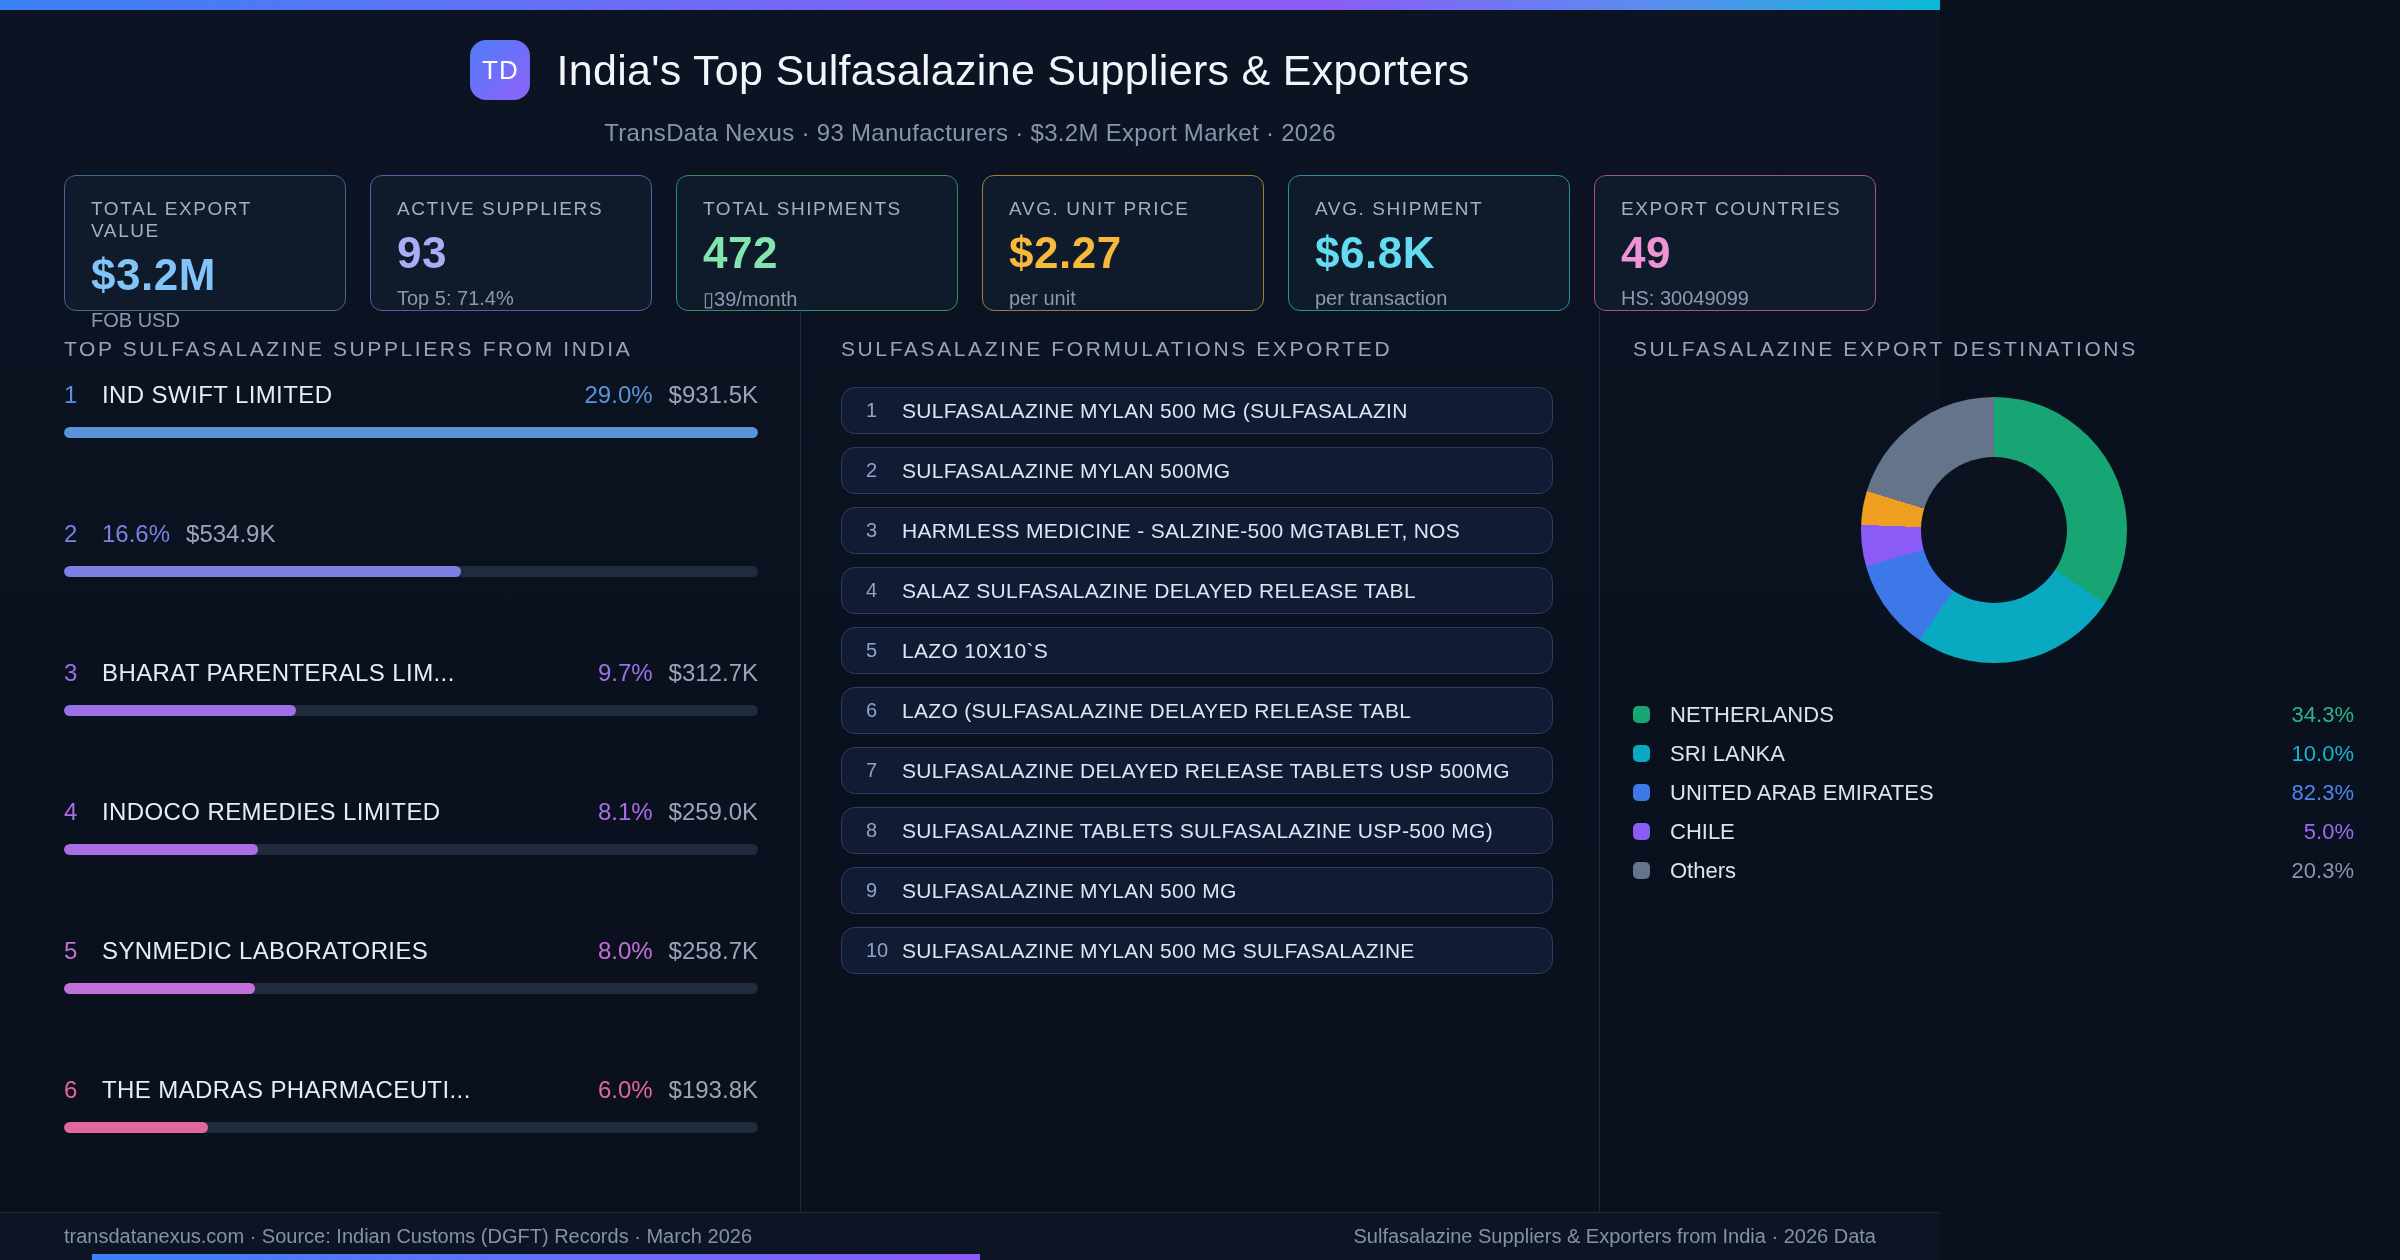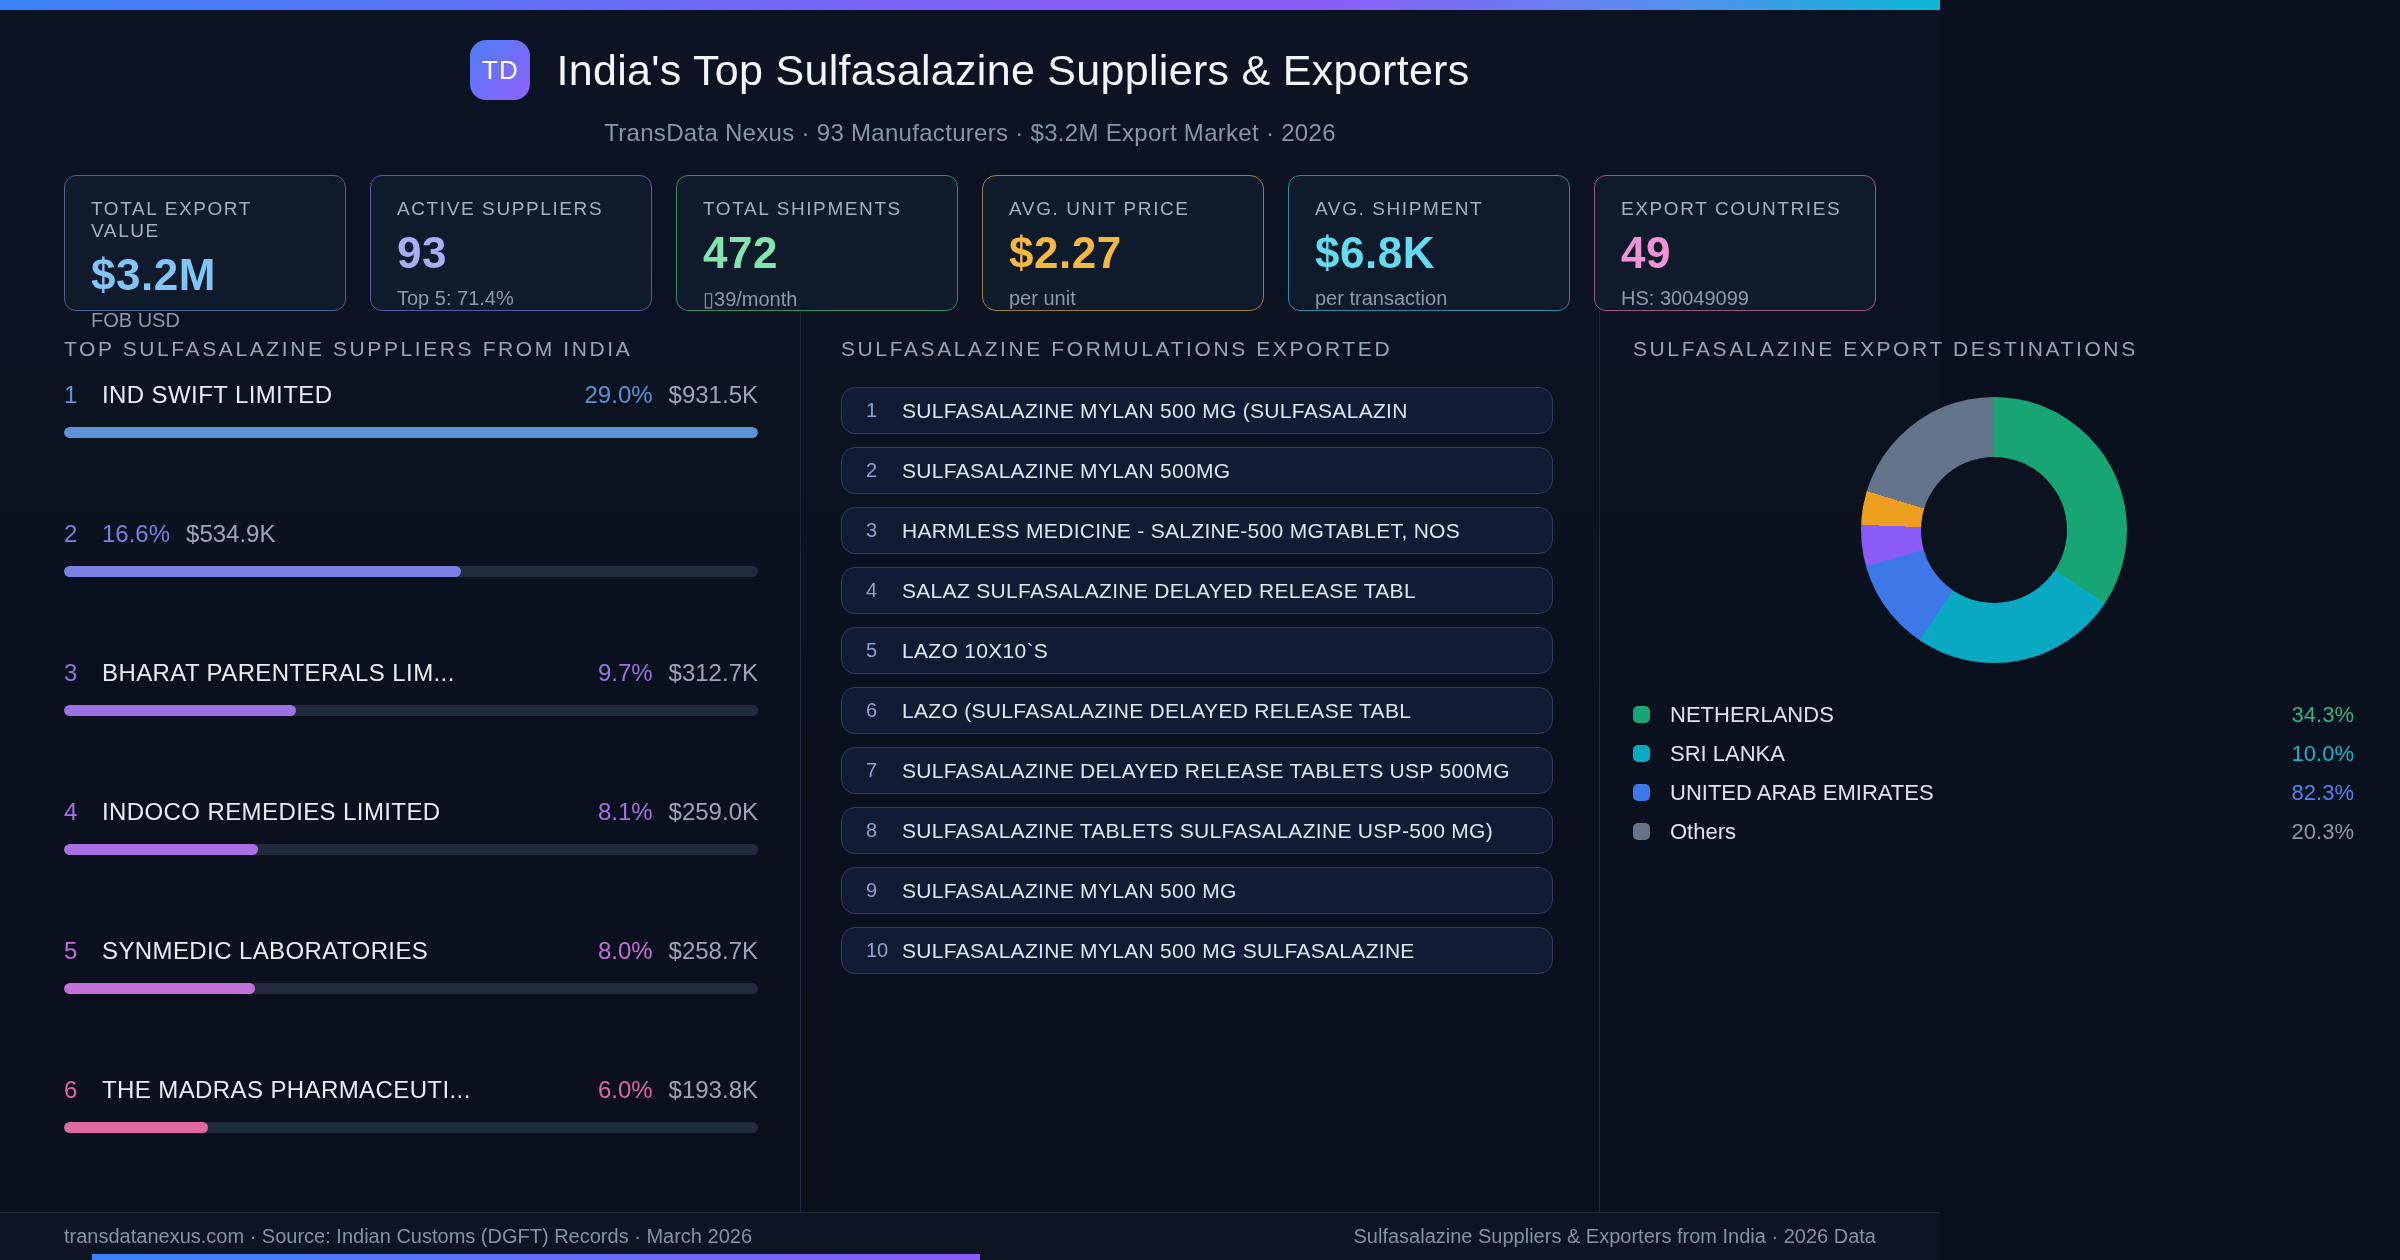--- a/index.html
+++ b/index.html
@@ -101,21 +101,21 @@
       <div class="stat-card" style="border-color: rgb(95, 89, 174);">
         <div class="stat-label">ACTIVE SUPPLIERS</div>
         <div class="stat-value" style="color: rgb(170, 173, 245);">93</div>
         <div class="stat-sub">Top 5: 71.4%</div>
       </div>
       <div class="stat-card" style="border-color: rgb(47, 143, 99);">
         <div class="stat-label">TOTAL SHIPMENTS</div>
         <div class="stat-value" style="color: rgb(130, 229, 173);">472</div>
         <div class="stat-sub">▯39/month</div>
       </div>
-      <div class="stat-card" style="border-color: rgb(156, 128, 56); border-radius: 14px;">
+      <div class="stat-card" style="border-color: rgb(156, 128, 56);">
         <div class="stat-label">AVG. UNIT PRICE</div>
         <div class="stat-value" style="color: rgb(246, 185, 60);">$2.27</div>
         <div class="stat-sub">per unit</div>
       </div>
       <div class="stat-card" style="border-color: rgb(45, 140, 165);">
         <div class="stat-label">AVG. SHIPMENT</div>
         <div class="stat-value" style="color: rgb(99, 220, 242);">$6.8K</div>
         <div class="stat-sub">per transaction</div>
       </div>
       <div class="stat-card" style="border-color: rgb(160, 85, 133);">
@@ -269,20 +269,25 @@
             <div class="legend-swatch" style="background: rgb(10, 169, 194);"></div>
             <div class="legend-label">SRI LANKA</div>
             <div class="legend-pct" style="color: rgb(21, 180, 207);">10.0%</div>
           </div>
           <div class="legend-row">
             <div class="legend-swatch" style="background: rgb(61, 120, 232);"></div>
             <div class="legend-label">UNITED ARAB EMIRATES</div>
             <div class="legend-pct" style="color: rgb(77, 134, 240);">82.3%</div>
           </div>
           <div class="legend-row">
+            <div class="legend-swatch" style="background: rgb(138, 92, 245);"></div>
+            <div class="legend-label">CHILE</div>
+            <div class="legend-pct" style="color: rgb(154, 109, 242);">5.0%</div>
+          </div>
+          <div class="legend-row">
             <div class="legend-swatch" style="background: rgb(100, 116, 139);"></div>
             <div class="legend-label">Others</div>
             <div class="legend-pct" style="color: rgb(139, 151, 167);">20.3%</div>
           </div>
         </div>
     </div>
   </div>
 
   <div class="footer">
     <div class="footer-text">transdatanexus.com · Source: Indian Customs (DGFT) Records · March 2026</div>

